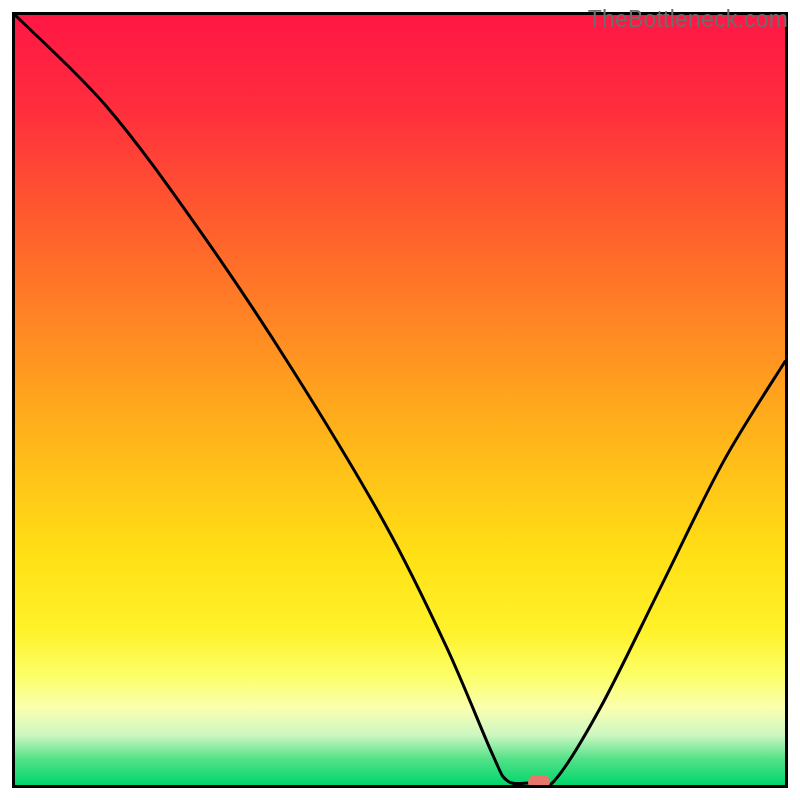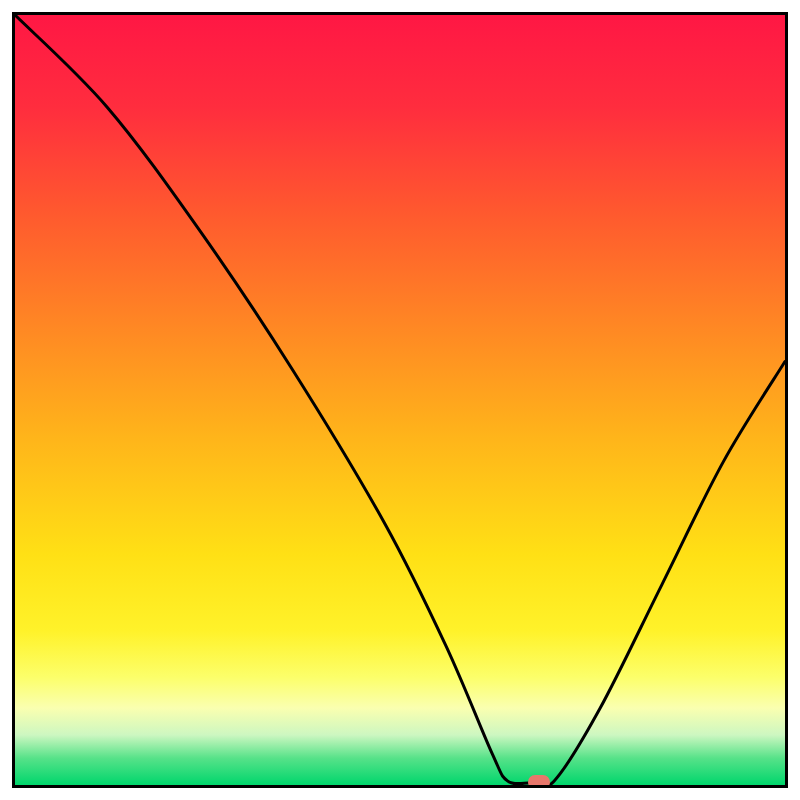--- a/index.html
+++ b/index.html
@@ -48,20 +48,21 @@
     height: 14px;
     border-radius: 7px;
     pointer-events: none;
   }
 </style>
 </head>
 <body>
 
 <div class="frame">
 
+  <div class="watermark">TheBottleneck.com</div>
 
   <div class="plot-border">
     <svg class="plot" viewBox="0 0 770 770" preserveAspectRatio="none">
       <defs>
         <linearGradient id="bg-grad" x1="0" y1="0" x2="0" y2="1">
             <stop offset="0%" stop-color="#ff1744"></stop>
             <stop offset="12%" stop-color="#ff2d3e"></stop>
             <stop offset="26%" stop-color="#ff5a2e"></stop>
             <stop offset="40%" stop-color="#ff8624"></stop>
             <stop offset="55.00000000000001%" stop-color="#ffb51a"></stop>

